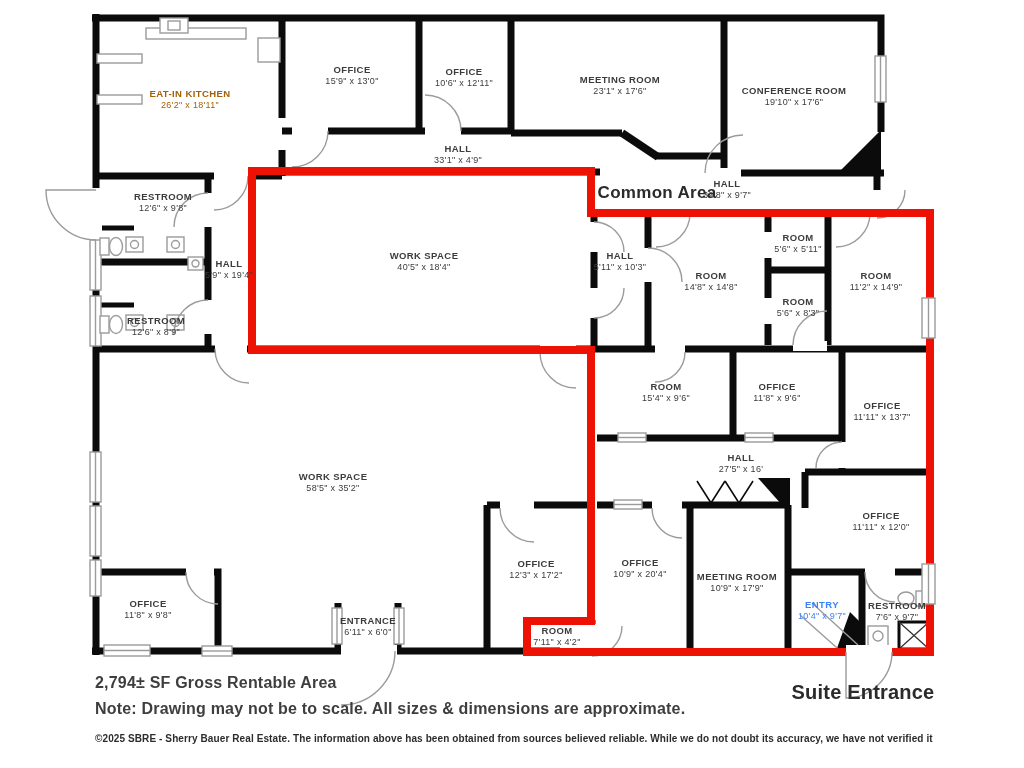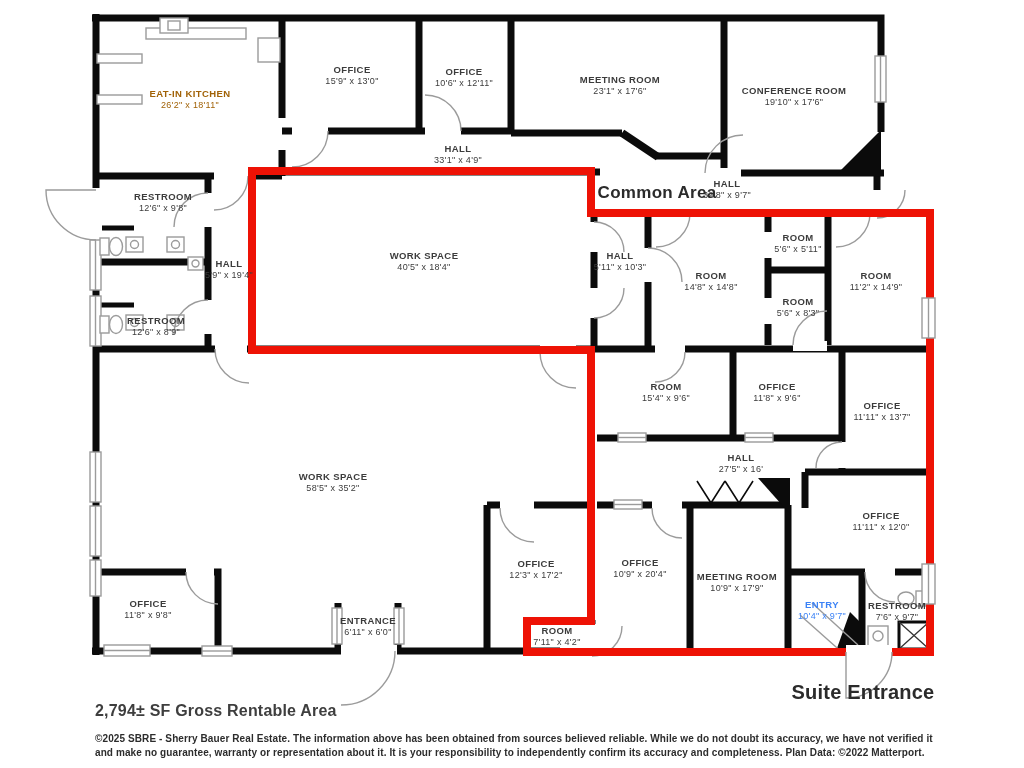--- a/index.html
+++ b/index.html
@@ -7,21 +7,21 @@
          font-family:"Liberation Sans",sans-serif;overflow:hidden;}
   .stage svg{position:absolute;left:0;top:0;}
   .room-label{position:absolute;transform:translate(-50%,-50%);text-align:center;
               color:#3c3c3c;white-space:nowrap;line-height:1.25;}
   .room-label .rn{font-size:9.5px;font-weight:600;letter-spacing:.4px;text-align:center;}
   .room-label .rd{font-size:9px;letter-spacing:.3px;}
   .area-label{position:absolute;transform:translate(-50%,-50%);color:#2b2b2b;white-space:nowrap;text-align:right;}
   .common-area{font-size:17px;font-weight:700;letter-spacing:.3px;}
   .suite-entrance{font-size:20px;font-weight:600;letter-spacing:.2px;}
   .footer-line{position:absolute;left:95px;color:#3e3e3e;white-space:nowrap;letter-spacing:.2px;}
-  .f-area{top:674px;font-size:16px;font-weight:600;margin-top:28px;}
+  .f-area{top:674px;font-size:16px;font-weight:600;}
   .f-note{top:700px;font-size:16px;font-weight:600;}
   .fine{position:absolute;left:95px;font-size:10px;font-weight:600;color:#2c2c2c;
         white-space:nowrap;letter-spacing:.1px;}
   .fine1{top:733px;}
   .fine2{top:747px;}
 </style>
 </head>
 <body>
 
 <div class="stage">
@@ -341,17 +341,17 @@
         <div class="rd">6'11" x 6'0"</div>
       </div>
     </div>
 
   <div class="area-label common-area" style="left:657px;top:193px;">Common Area</div>
 
   <div class="area-label suite-entrance" style="left:863px;top:692px;">Suite Entrance</div>
 
   <div class="footer-line f-area">2,794± SF Gross Rentable Area</div>
 
+  <div class="footer-line f-note">Note: Drawing may not be to scale. All sizes &amp; dimensions are approximate.</div>
 
   <div class="fine fine1">©2025 SBRE - Sherry Bauer Real Estate. The information above has been obtained from sources believed reliable. While we do not doubt its accuracy, we have not verified it</div>
 
-  <div class="fine fine2">and make no guarantee, warranty or representation about it. It is your responsibility to independently confirm its accuracy and completeness. Plan Data: ©2022 Matterport.</div>
 </div>
 
 </body></html>

